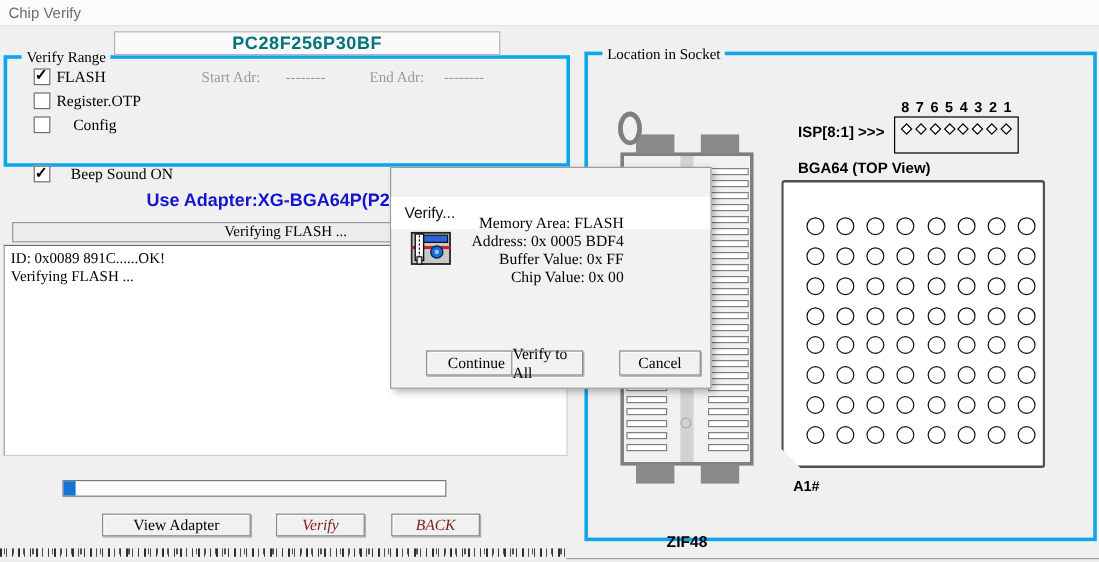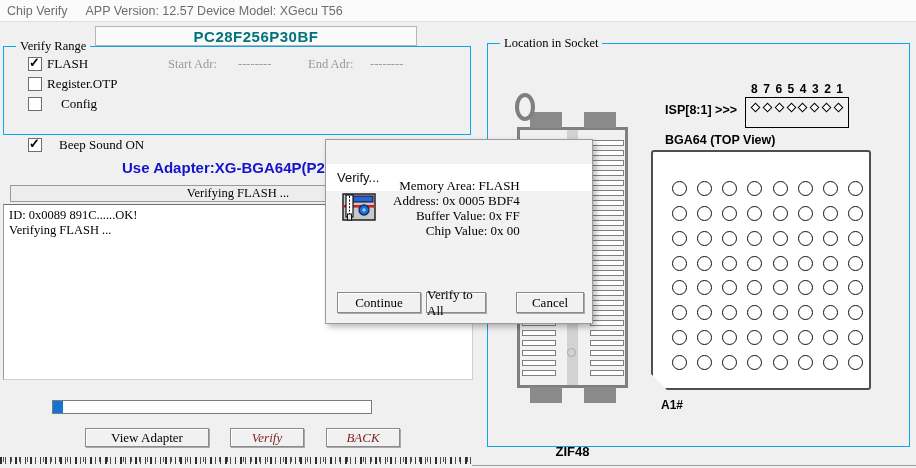--- a/index.html
+++ b/index.html
@@ -5,21 +5,21 @@
   html,body{margin:0;padding:0;background:#e8e8e8;}
   .screen{
     position:relative;width:916px;height:468px;background:#f0f0f0;
     overflow:hidden;font-family:"Liberation Sans",sans-serif;color:#000;
   }
   
   .topbar{position:absolute;left:0;top:0;width:916px;height:22px;background:#fbfbfb;
     border-bottom:1px solid #e0e0e0;display:flex;align-items:center;gap:18px;padding-left:7px;box-sizing:border-box;}
   .topbar span{font-size:12.5px;color:#6d6d6d;white-space:nowrap;}
   
-  .gbox{position:absolute;border:1px solid #0ea5e9;}
+  .gbox{position:absolute;border:3px solid #0ea5e9;}
   .glabel{position:absolute;top:-8px;left:12px;background:#f0f0f0;padding:0 4px;
     font-family:"Liberation Serif",serif;font-size:12.5px;color:#000;white-space:nowrap;}
   
   .chipbox{position:absolute;left:95px;top:26px;width:320px;height:18px;background:#fafafa;
     border:1px solid #b5b5b5;display:flex;align-items:center;justify-content:center;z-index:3;}
   .chipbox span{font-size:15px;font-weight:bold;color:#00737b;letter-spacing:.5px;}
   
   .cb{position:absolute;width:12px;height:12px;background:#fff;border:1px solid #6e6e6e;}
   .cb.checked::after{content:"✓";position:absolute;left:0px;top:-3px;font-size:13px;font-weight:bold;color:#000;}
   .cblabel{position:absolute;font-family:"Liberation Serif",serif;font-size:13px;white-space:nowrap;}
@@ -86,21 +86,20 @@
     background-size:auto 7px,auto 5px;background-repeat:repeat-x;}
   .hairline{position:absolute;left:472px;top:465px;width:444px;height:1px;background:#9c9c9c;}
 </style>
 </head>
 <body>
 
 <div class="screen">
 
   <div class="topbar">
     <span>Chip Verify</span>
-    <span>APP Version: 12.57 Device Model: XGecu T56</span>
   </div>
 
   <div class="chipbox">
     <span>PC28F256P30BF</span>
   </div>
 
   <div class="gbox" style="left:3px;top:46px;width:466px;height:87px;">
     <span class="glabel">Verify Range</span>
   </div>
   <span class="cb checked" style="left:28px;top:57px;"></span>
@@ -319,21 +318,21 @@
       <rect x="4" y="3" width="7" height="22" fill="#fff" stroke="#111" stroke-width="1.2"></rect>
       <line x1="7.5" y1="4" x2="7.5" y2="24" stroke="#111" stroke-width="1" stroke-dasharray="2 1.4"></line>
       <rect x="5.5" y="22" width="4" height="6" fill="#e8e8e8" stroke="#111" stroke-width="1"></rect>
     </svg>
     <div class="dlg-text">
       <div>Memory Area: FLASH</div>
       <div>Address: 0x 0005 BDF4</div>
       <div>Buffer Value: 0x FF</div>
       <div>Chip Value: 0x 00</div>
     </div>
-    <div class="btn95" style="left:11px;top:152px;width:84px;height:21px;">
+    <div class="btn95" style="left:29px;top:152px;width:84px;height:21px;">
       <span>Continue</span>
     </div>
     <div class="btn95" style="left:100px;top:152px;width:60px;height:21px;">
       <span>Verify to All</span>
     </div>
     <div class="btn95" style="left:190px;top:152px;width:68px;height:21px;">
       <span>Cancel</span>
     </div>
   </div>
 

